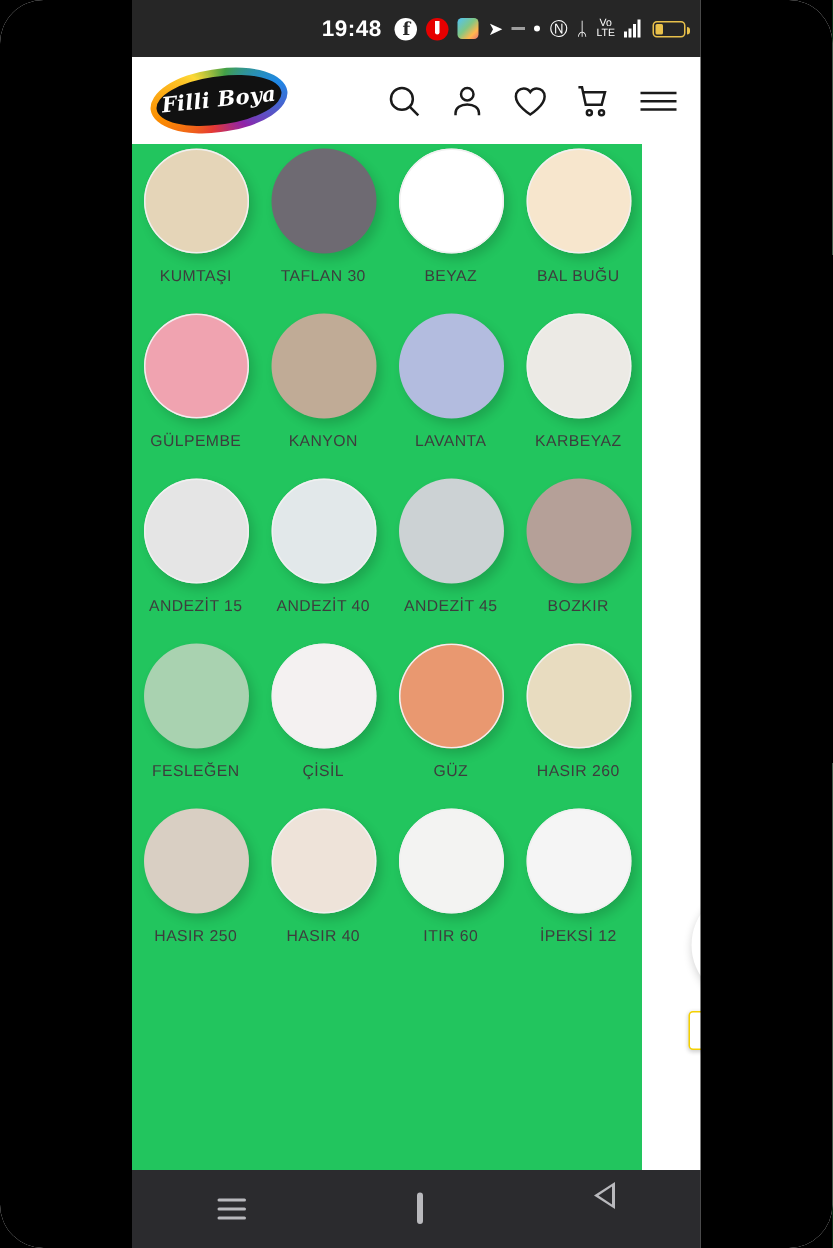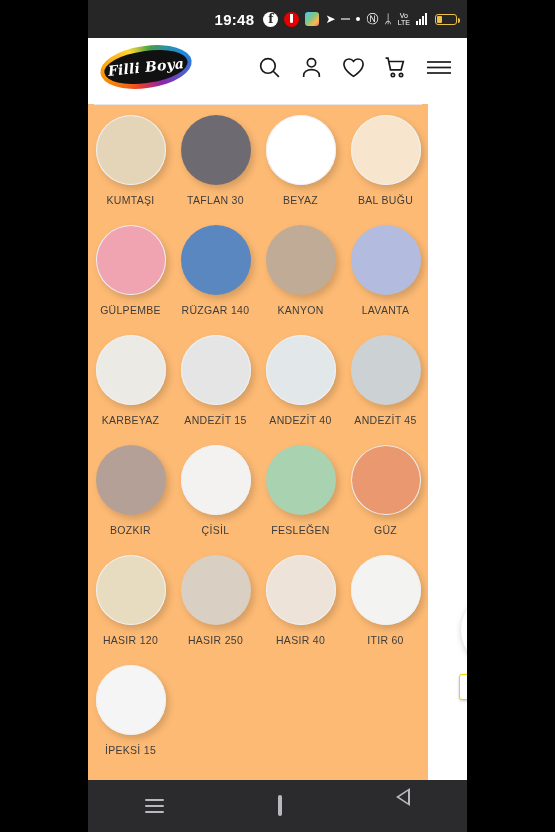--- a/index.html
+++ b/index.html
@@ -1,21 +1,21 @@
 <!DOCTYPE html>
 <html><head>
 <meta charset="utf-8">
 <style>
   * { margin:0; padding:0; box-sizing:border-box; }
   html,body { width:555px; height:832px; background:#000; }
   body {
     font-family:"Liberation Sans","DejaVu Sans",sans-serif;
     -webkit-font-smoothing:antialiased;
   }
-  .phone { position:relative; width:555px; height:832px; background:#ffffff; overflow:hidden; }
+  .phone { position:relative; width:555px; height:832px; background:#ffffff; overflow:hidden;border-radius:29px; }
 
   
   .bezel-l, .bezel-r {
     position:absolute; top:0; bottom:0; width:88px; background:#000; z-index:40;
   }
   .bezel-l { left:0; }
   .bezel-r { right:0; }
 
   
   .statusbar {
@@ -73,22 +73,22 @@
   .logo .txt {
     position:absolute; inset:0; display:flex; align-items:center; justify-content:center;
     color:#fff; font-family:"DejaVu Serif",serif; font-style:italic; font-weight:bold;
     font-size:14px; transform:rotate(-6deg); letter-spacing:.2px; z-index:2;
   }
   .appbar-actions { margin-left:auto; display:flex; align-items:center; gap:17px; padding-right:14px; }
   .appbar-actions svg { display:block; }
 
   
   .content {
-    position:absolute; top:104px; left:88px; width:340px; bottom:52px;
-    background:#fdba74; overflow:hidden; z-index:20;
+    position:absolute; top:88px; left:88px; width:340px; bottom:52px;
+    background:#22c55e; overflow:hidden; z-index:20;
   }
   .divider { height:1px; background:#e6e6e6; margin:0 6px 6px; }
   .grid { display:grid; grid-template-columns:repeat(4,1fr); }
   .cell {
     display:flex; flex-direction:column; align-items:center;
     padding-top:4px; height:110px;
   }
   .swatch {
     width:70px; height:70px; border-radius:50%;
     box-shadow:3px 4px 7px rgba(0,0,0,.16);
@@ -281,24 +281,20 @@
         </div>
         <div class="cell">
           <div class="swatch ring" style="background: rgb(247, 230, 205);"></div>
           <div class="cap">BAL BUĞU</div>
         </div>
         <div class="cell">
           <div class="swatch ring" style="background: rgb(240, 163, 176);"></div>
           <div class="cap">GÜLPEMBE</div>
         </div>
         <div class="cell">
-          <div class="swatch" style="background: rgb(91, 135, 192);"></div>
-          <div class="cap">RÜZGAR 140</div>
-        </div>
-        <div class="cell">
           <div class="swatch" style="background: rgb(192, 171, 150);"></div>
           <div class="cap">KANYON</div>
         </div>
         <div class="cell">
           <div class="swatch" style="background: rgb(179, 188, 223);"></div>
           <div class="cap">LAVANTA</div>
         </div>
         <div class="cell">
           <div class="swatch ring" style="background: rgb(236, 234, 229);"></div>
           <div class="cap">KARBEYAZ</div>
@@ -313,50 +309,50 @@
         </div>
         <div class="cell">
           <div class="swatch" style="background: rgb(204, 210, 212);"></div>
           <div class="cap">ANDEZİT 45</div>
         </div>
         <div class="cell">
           <div class="swatch" style="background: rgb(181, 160, 152);"></div>
           <div class="cap">BOZKIR</div>
         </div>
         <div class="cell">
+          <div class="swatch" style="background: rgb(169, 210, 176);"></div>
+          <div class="cap">FESLEĞEN</div>
+        </div>
+        <div class="cell">
           <div class="swatch ring" style="background: rgb(244, 241, 241);"></div>
           <div class="cap">ÇİSİL</div>
         </div>
         <div class="cell">
-          <div class="swatch" style="background: rgb(169, 210, 176);"></div>
-          <div class="cap">FESLEĞEN</div>
-        </div>
-        <div class="cell">
           <div class="swatch ring" style="background: rgb(233, 152, 112);"></div>
           <div class="cap">GÜZ</div>
         </div>
         <div class="cell">
           <div class="swatch ring" style="background: rgb(232, 220, 192);"></div>
-          <div class="cap">HASIR 120</div>
+          <div class="cap">HASIR 260</div>
         </div>
         <div class="cell">
           <div class="swatch" style="background: rgb(217, 207, 195);"></div>
           <div class="cap">HASIR 250</div>
         </div>
         <div class="cell">
           <div class="swatch ring" style="background: rgb(238, 227, 217);"></div>
           <div class="cap">HASIR 40</div>
         </div>
         <div class="cell">
           <div class="swatch ring" style="background: rgb(243, 243, 242);"></div>
           <div class="cap">ITIR 60</div>
         </div>
         <div class="cell">
           <div class="swatch ring" style="background: rgb(245, 245, 245);"></div>
-          <div class="cap">İPEKSİ 15</div>
+          <div class="cap">İPEKSİ 12</div>
         </div>
       </div>
   </div>
 
   <div class="badge-e">
     <div class="ring2">
       <span class="eletter">e</span>
     </div>
     <span class="redsq"></span>
   </div>

